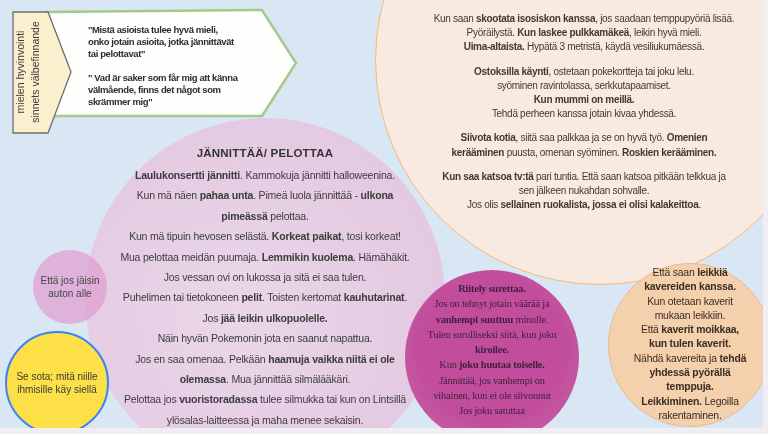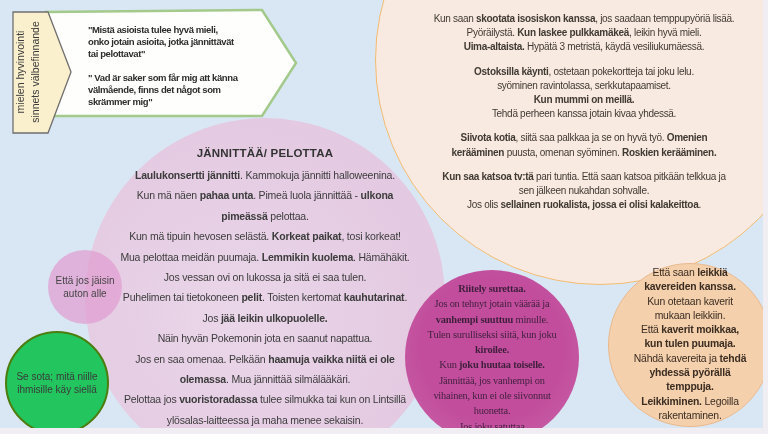--- a/index.html
+++ b/index.html
@@ -11,22 +11,22 @@
   .circle{position:absolute;border-radius:50%;box-sizing:border-box;}
   #c-pink{
     left:85px;top:118px;width:360px;height:360px;
     background:radial-gradient(circle at 42% 55%, #ead6e9 0%, #e3c9e1 72%, #e7d1e5 100%);
   }
   #c-peach{
     left:375px;top:-165px;width:450px;height:450px;
     background:rgba(250,234,222,0.93);
     border:1.5px solid #f2bc72;
   }
-  #c-small1{left:33px;top:250px;width:74px;height:74px;background:rgba(225,158,209,0.72);margin-left:15px;}
-  #c-small2{left:5px;top:331px;width:104px;height:104px;background:#22c55e;border:2px solid #4d7c0f;}
+  #c-small1{left:33px;top:250px;width:74px;height:74px;background:rgba(225,158,209,0.72);}
+  #c-small2{left:5px;top:331px;width:104px;height:104px;background:#fde047;border:2px solid #3b82f6;}
   #c-magenta{
     left:405px;top:270px;width:174px;height:174px;
     background:radial-gradient(circle at 50% 45%, #c14d9c 55%, #cd67ab 100%);
   }
   #c-orange{left:608px;top:263px;width:164px;height:164px;background:#f4d0ac;border:1.5px solid #eaba8f;}
 
   .txt{position:absolute;text-align:center;}
   .line{white-space:nowrap;}
   b{font-weight:bold;margin-top:23px;}
 
@@ -132,33 +132,32 @@
   <div class="txt" id="t-magenta">
     <div>
         <div class="line"><b>Riitely surettaa.</b></div>
         <div class="line"><span>Jos on tehnyt jotain väärää ja</span></div>
         <div class="line"><b>vanhempi suuttuu</b><span> minulle.</span></div>
         <div class="line"><span>Tulen surulliseksi siitä, kun joku</span></div>
         <div class="line"><b>kiroilee.</b></div>
         <div class="line"><span>Kun </span><b>joku huutaa toiselle.</b></div>
         <div class="line"><span>Jännittää, jos vanhempi on</span></div>
         <div class="line"><span>vihainen, kun ei ole siivonnut</span></div>
-        <div class="line"><span>huonetta.</span></div>
         <div class="line"><span>Jos joku satuttaa</span></div>
       </div>
   </div>
 
   <div class="txt" id="t-orange">
     <div>
         <div class="line"><span>Että saan </span><b>leikkiä</b></div>
         <div class="line"><b>kavereiden kanssa.</b></div>
         <div class="line"><span>Kun otetaan kaverit</span></div>
         <div class="line"><span>mukaan leikkiin.</span></div>
         <div class="line"><span>Että </span><b>kaverit moikkaa,</b></div>
-        <div class="line"><b>kun tulen puumaja.</b></div>
+        <div class="line"><b>kun tulen kaverit.</b></div>
         <div class="line"><span>Nähdä kavereita ja </span><b>tehdä</b></div>
         <div class="line"><b>yhdessä pyörällä</b></div>
         <div class="line"><b>temppuja.</b></div>
         <div class="line"><b>Leikkiminen.</b><span> Legoilla</span></div>
         <div class="line"><span>rakentaminen.</span></div>
       </div>
   </div>
 
   <svg id="banner-svg" width="310" height="145" viewBox="0 0 310 145">
     <polygon points="46,12 262,10 296,63 262,116 46,116" fill="#fefefc" stroke="#a3c98b" stroke-width="2.5"></polygon>

